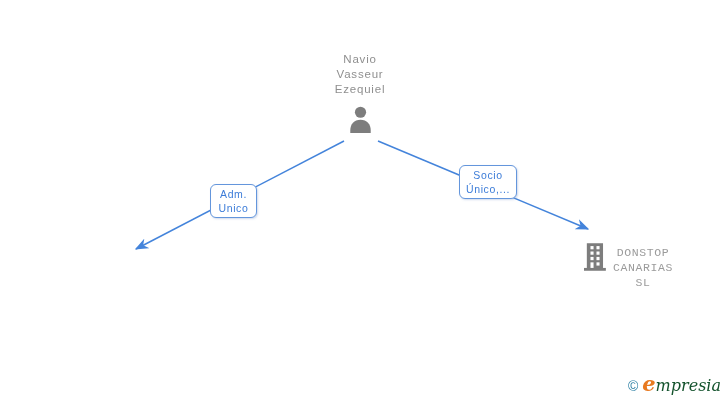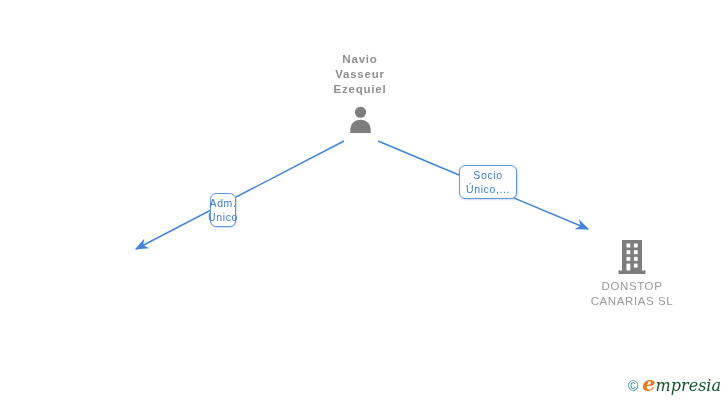--- a/index.html
+++ b/index.html
@@ -8,21 +8,21 @@
     width:728px;height:400px;
     background:#ffffff;
     font-family:"Liberation Sans","DejaVu Sans",sans-serif;
     overflow:hidden;
   }
   svg.edges{position:absolute;left:0;top:0;width:728px;height:400px;z-index:1;}
 
   
   .person-node{
     position:absolute;left:320px;top:52px;width:80px;
-    display:flex;flex-direction:column;align-items:center;z-index:2;font-weight:bold;
+    display:flex;flex-direction:column;align-items:center;z-index:2;
   }
   .person-name{
     font-size:11.5px;line-height:15px;letter-spacing:0.8px;
     color:#8f8f8f;text-align:center;
   }
   .person-icon{margin-top:9px;width:27px;height:27px;}
 
   
   .edge-label{
     position:absolute;z-index:3;
@@ -30,27 +30,27 @@
     border:1.5px solid #6496dc;
     border-radius:6px;
     box-shadow:1px 1px 2px rgba(120,150,200,0.35);
     color:#3c7cd8;
     font-size:10.5px;line-height:14px;letter-spacing:0.6px;
     display:flex;align-items:center;justify-content:center;
     text-align:center;
     box-sizing:border-box;
     padding:2px 6px;
   }
-  .edge-label.left{left:210px;top:193px;width:26px;height:34px;}
+  .edge-label.left{left:210px;top:184px;width:47px;height:34px;}
   .edge-label.right{left:459px;top:165px;width:58px;height:34px;}
 
   
   .company-node{
     position:absolute;z-index:2;
-    display:flex;flex-direction:column;align-items:center;
+    display:flex;font-family:Liberation Mono, monospace;
   }
   .company-node.left{left:40px;top:262px;width:120px;}
   .company-node.right{left:584px;top:240px;width:96px;}
   .building-icon{width:28px;height:34px;}
   .company-label{
     margin-top:5px;text-align:center;
   }
   .company-label.primary{
     font-size:13.5px;font-weight:bold;color:#5d5d5d;letter-spacing:0.3px;
     transform:scaleX(0.92);

